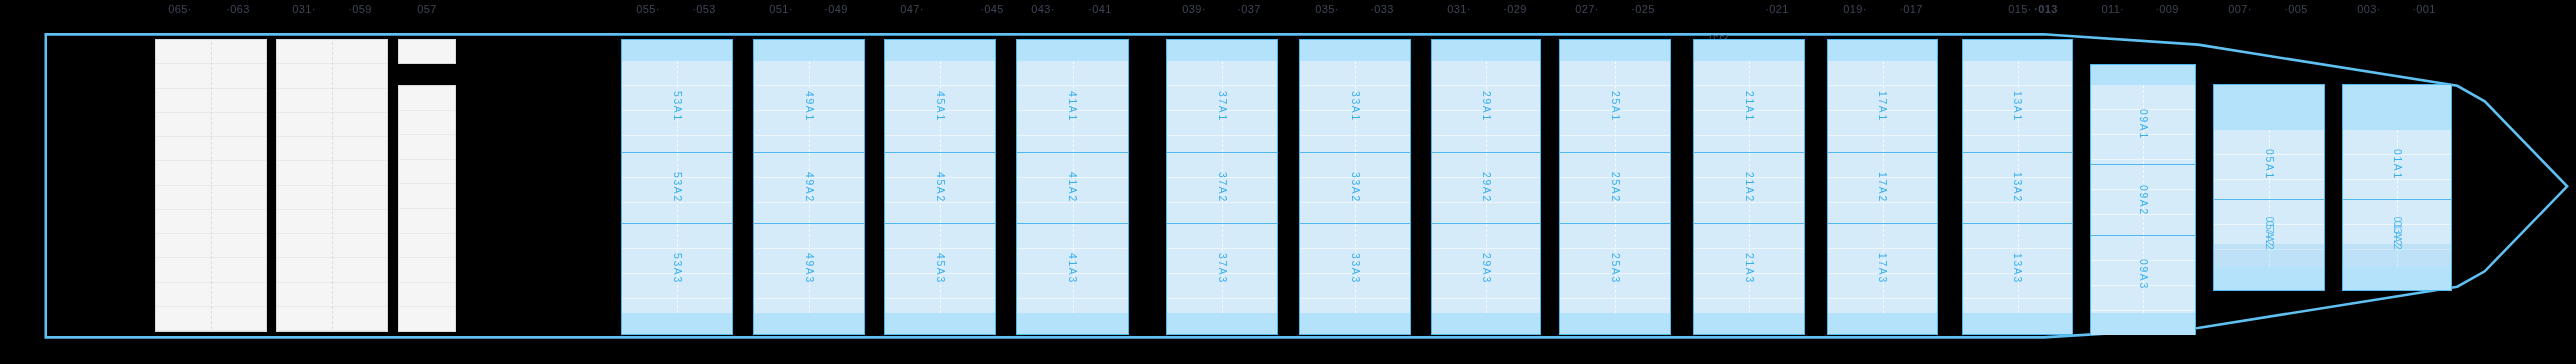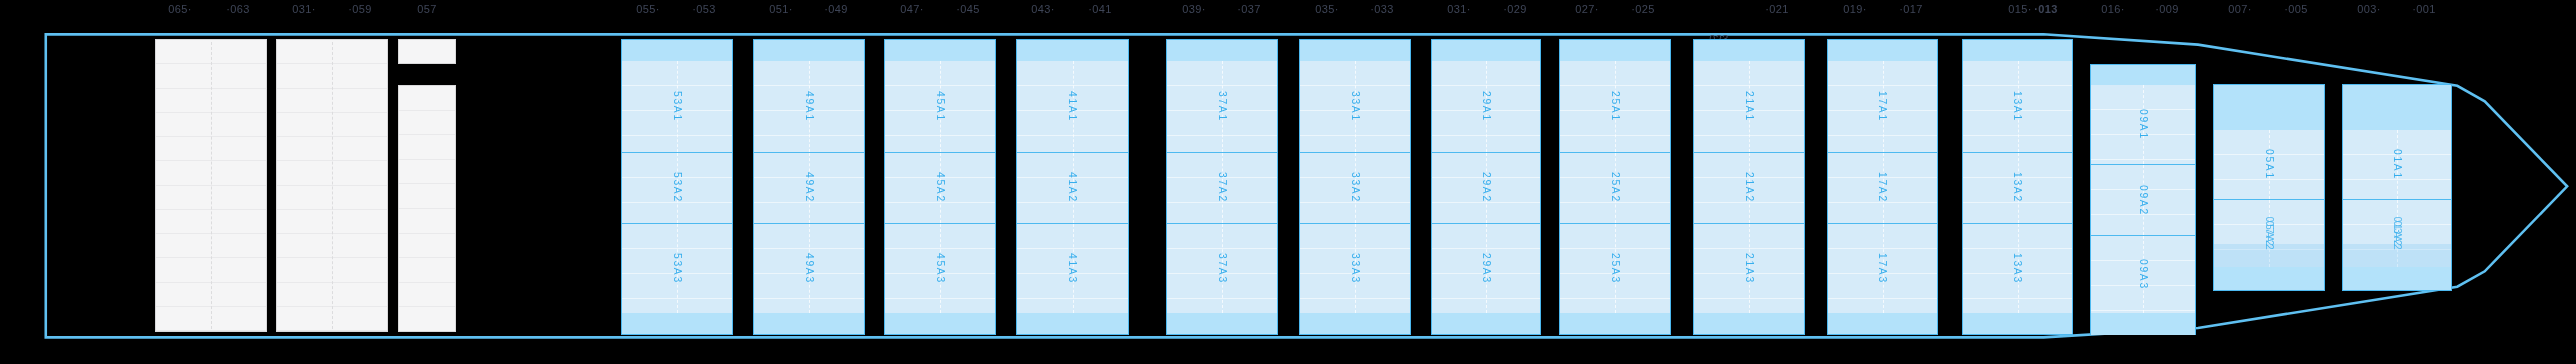--- a/index.html
+++ b/index.html
@@ -78,38 +78,38 @@
       <span class="ruler-label" style="left: 180px;">065·</span>
       <span class="ruler-label" style="left: 238px;">·063</span>
       <span class="ruler-label" style="left: 304px;">031·</span>
       <span class="ruler-label" style="left: 360px;">·059</span>
       <span class="ruler-label" style="left: 427px;">057</span>
       <span class="ruler-label" style="left: 648px;">055·</span>
       <span class="ruler-label" style="left: 704px;">·053</span>
       <span class="ruler-label" style="left: 781px;">051·</span>
       <span class="ruler-label" style="left: 836px;">·049</span>
       <span class="ruler-label" style="left: 912px;">047·</span>
-      <span class="ruler-label" style="left: 968px;">·045</span>
+      <span class="ruler-label" style="left: 992px;">·045</span>
       <span class="ruler-label" style="left: 1043px;">043·</span>
       <span class="ruler-label" style="left: 1100px;">·041</span>
       <span class="ruler-label" style="left: 1194px;">039·</span>
       <span class="ruler-label" style="left: 1249px;">·037</span>
       <span class="ruler-label" style="left: 1327px;">035·</span>
       <span class="ruler-label" style="left: 1382px;">·033</span>
       <span class="ruler-label" style="left: 1459px;">031·</span>
       <span class="ruler-label" style="left: 1515px;">·029</span>
       <span class="ruler-label" style="left: 1587px;">027·</span>
       <span class="ruler-label" style="left: 1643px;">·025</span>
       <span class="ruler-label" style="left: 1721px; margin-top: 30px;">023·</span>
       <span class="ruler-label" style="left: 1777px;">·021</span>
       <span class="ruler-label" style="left: 1855px;">019·</span>
       <span class="ruler-label" style="left: 1911px;">·017</span>
       <span class="ruler-label" style="left: 1990px; margin-left: 30px;">015·</span>
       <span class="ruler-label" style="left: 2046px; font-weight: bold;">·013</span>
-      <span class="ruler-label" style="left: 2113px;">016·</span>
+      <span class="ruler-label" style="left: 2113px;">011·</span>
       <span class="ruler-label" style="left: 2167px;">·009</span>
       <span class="ruler-label" style="left: 2240px;">007·</span>
       <span class="ruler-label" style="left: 2296px; text-align: right;">·005</span>
       <span class="ruler-label" style="left: 2369px;">003·</span>
       <span class="ruler-label" style="left: 2424px;">·001</span>
     </div>
   <div id="blocks-layer">
       <div class="stern-block" style="left: 155px; top: 39px; width: 112px; height: 293px;">
         <div class="block-row"></div>
         <div class="block-row"></div>

